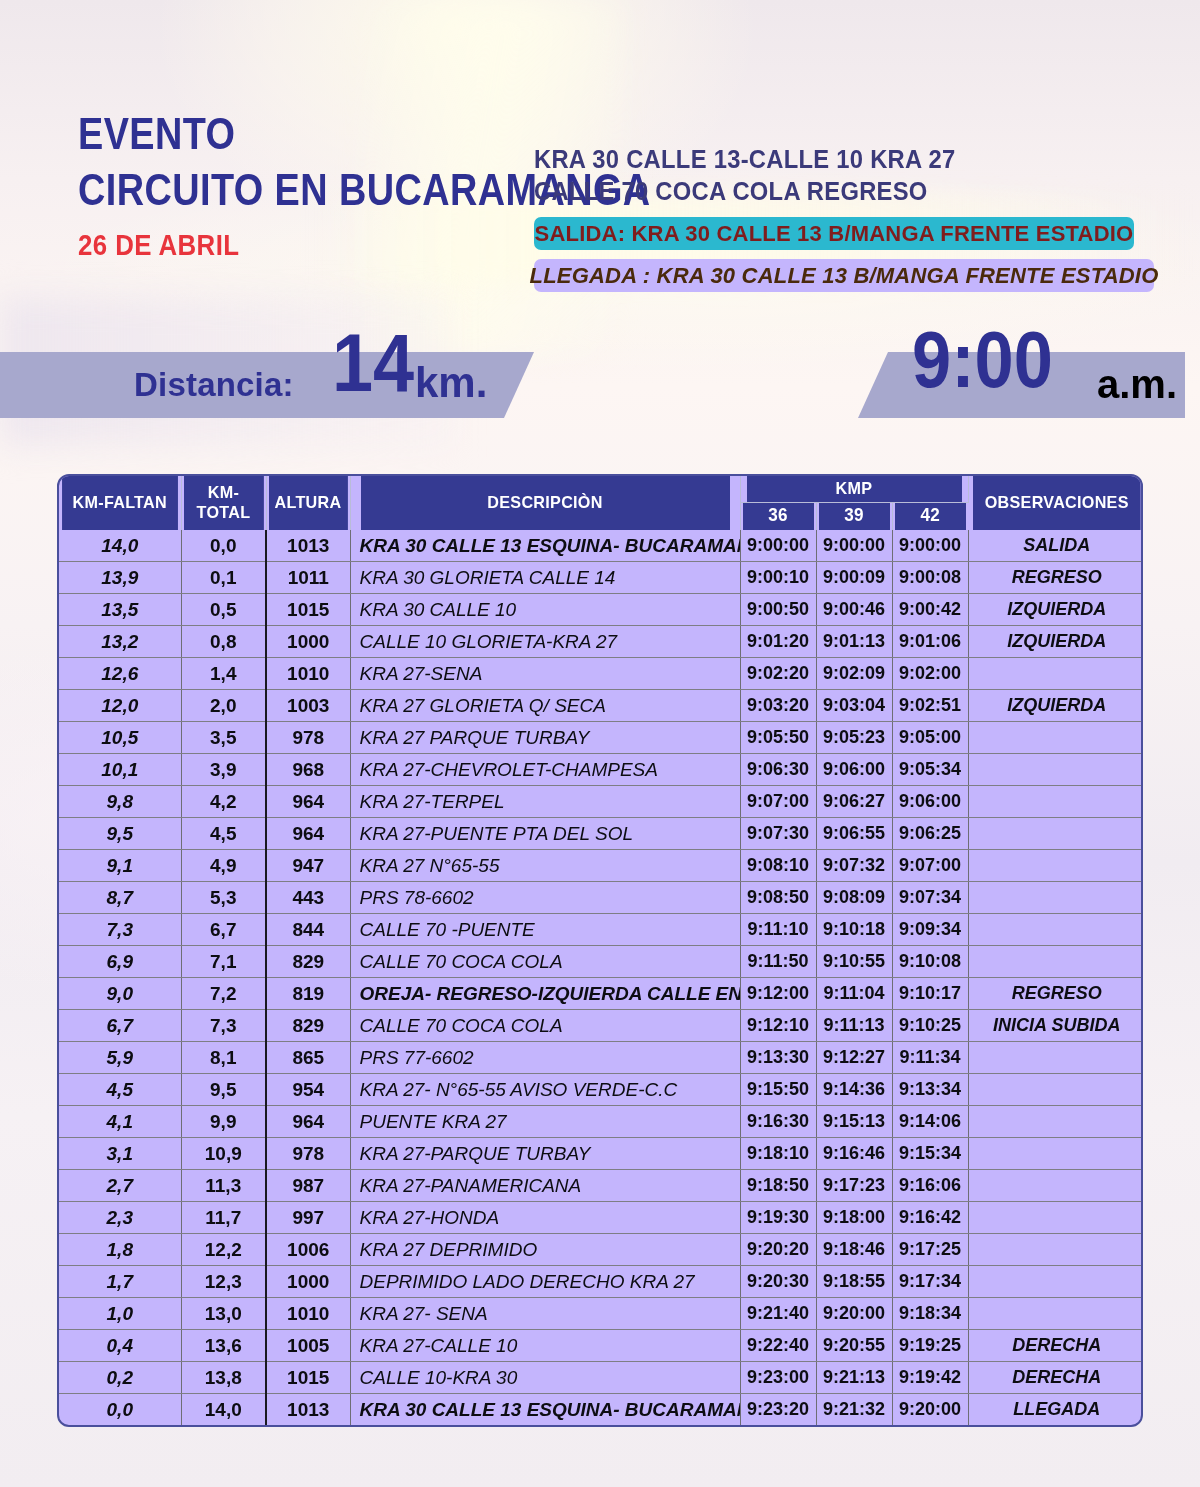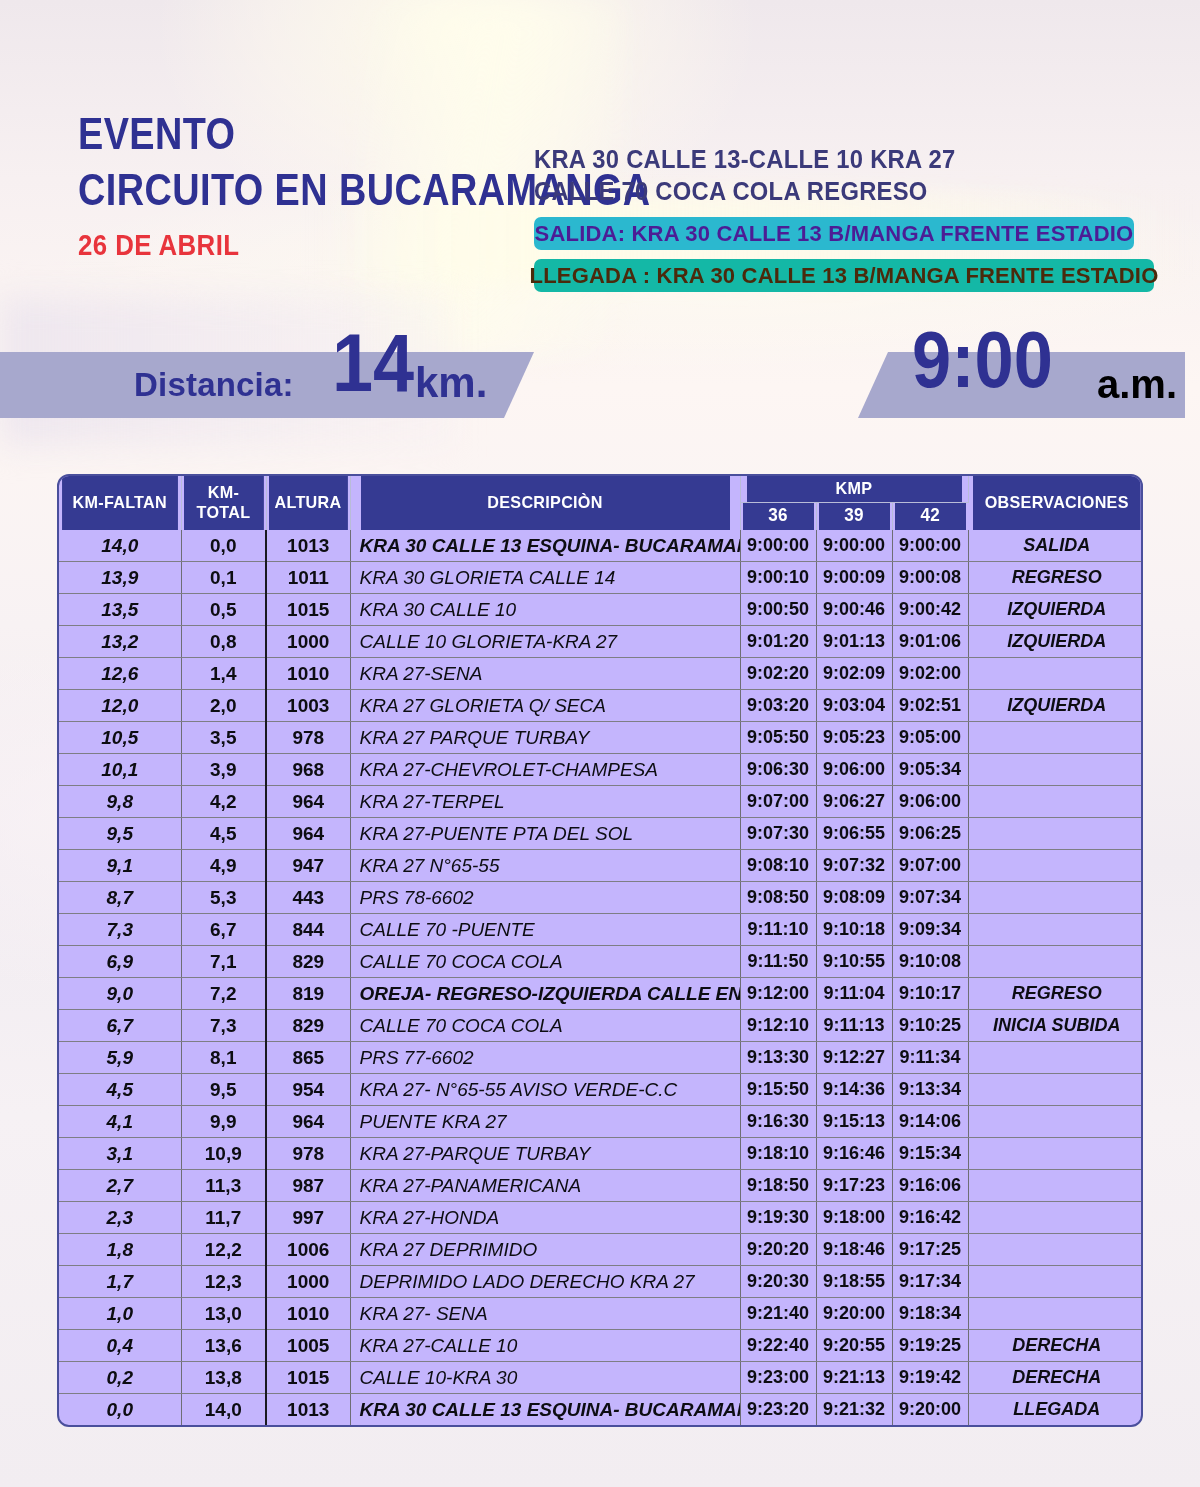--- a/index.html
+++ b/index.html
@@ -109,28 +109,29 @@
     align-items: center;
     justify-content: center;
     font-family: "Liberation Sans Narrow", "Liberation Sans", sans-serif;
     font-weight: bold;
     font-size: 22px;
     letter-spacing: 0.2px;
     white-space: nowrap;
   }
   #pill-salida {
     background: #2bb8cf;
-    color: #4c1d95;
+    color: #7f1d1d;
     width: 600px;
   }
   #pill-llegada {
-    background: #14b8a6;
+    background: #c4b5fd;
     color: #4a2a0c;
     width: 620px;
     margin-top: 9px;
+    font-style: italic;
   }
 
   
   #banner-row {
     position: absolute;
     left: 0; top: 352px;
     width: 1060px; height: 66px; text-align: right;
   }
   .banner {
     position: absolute;

